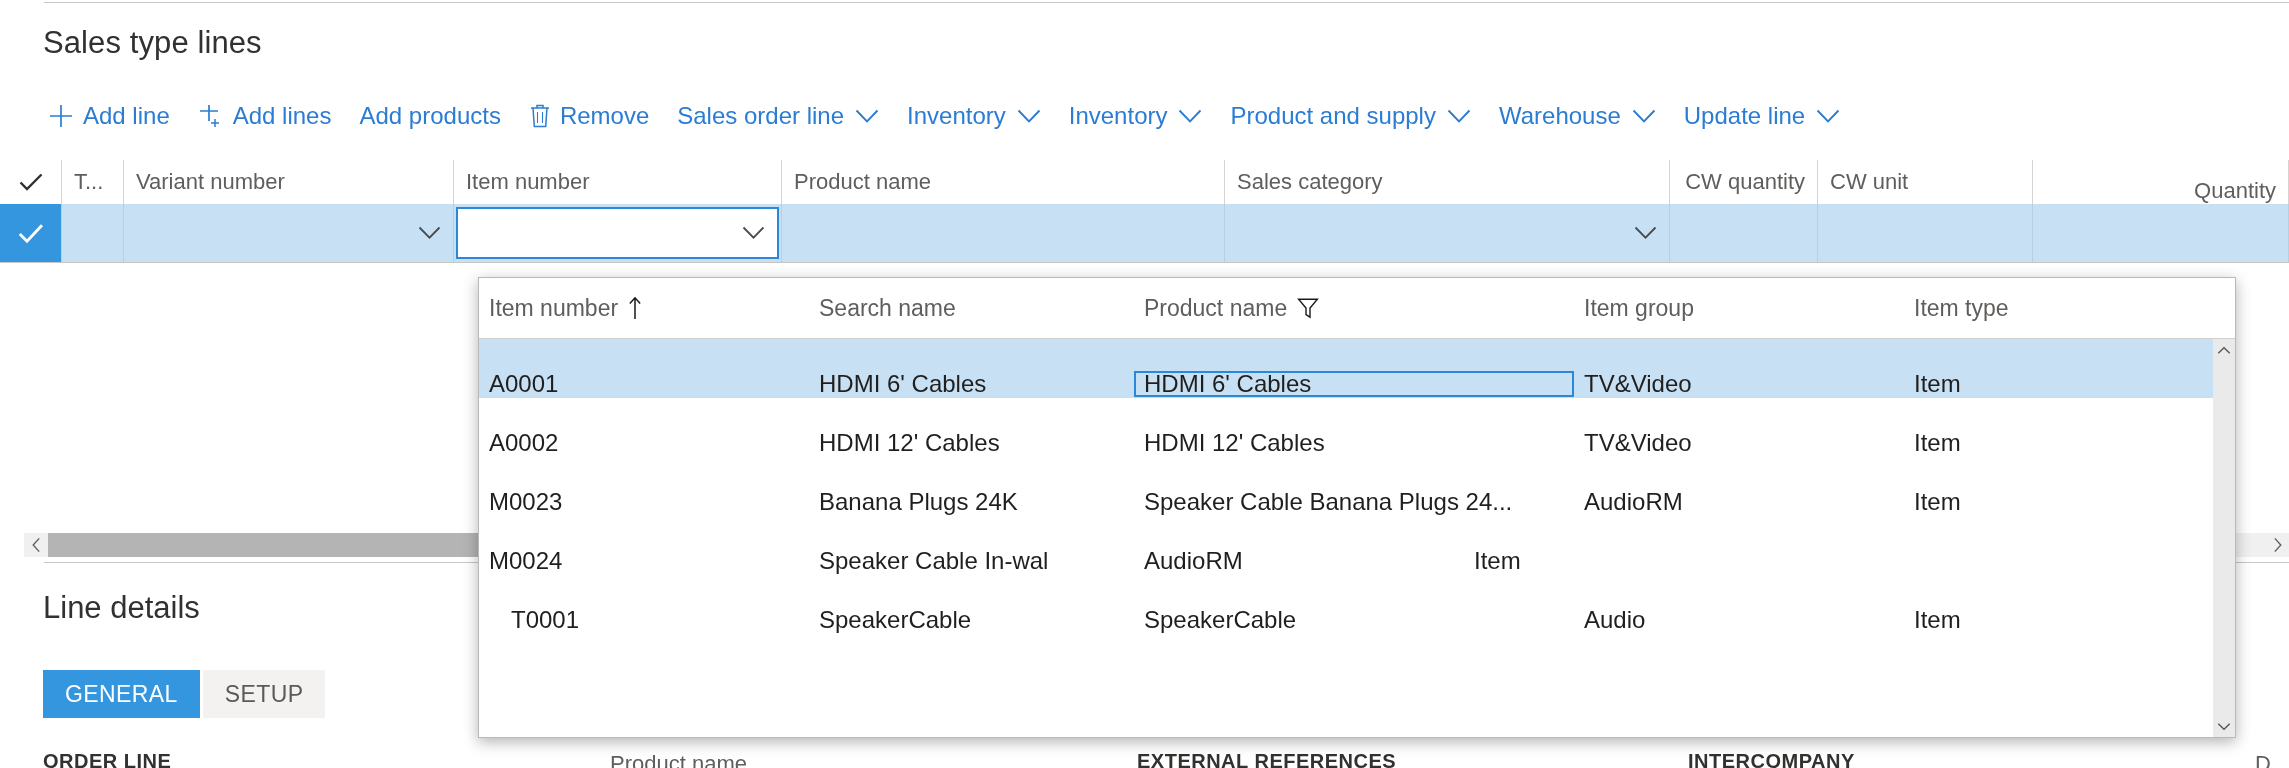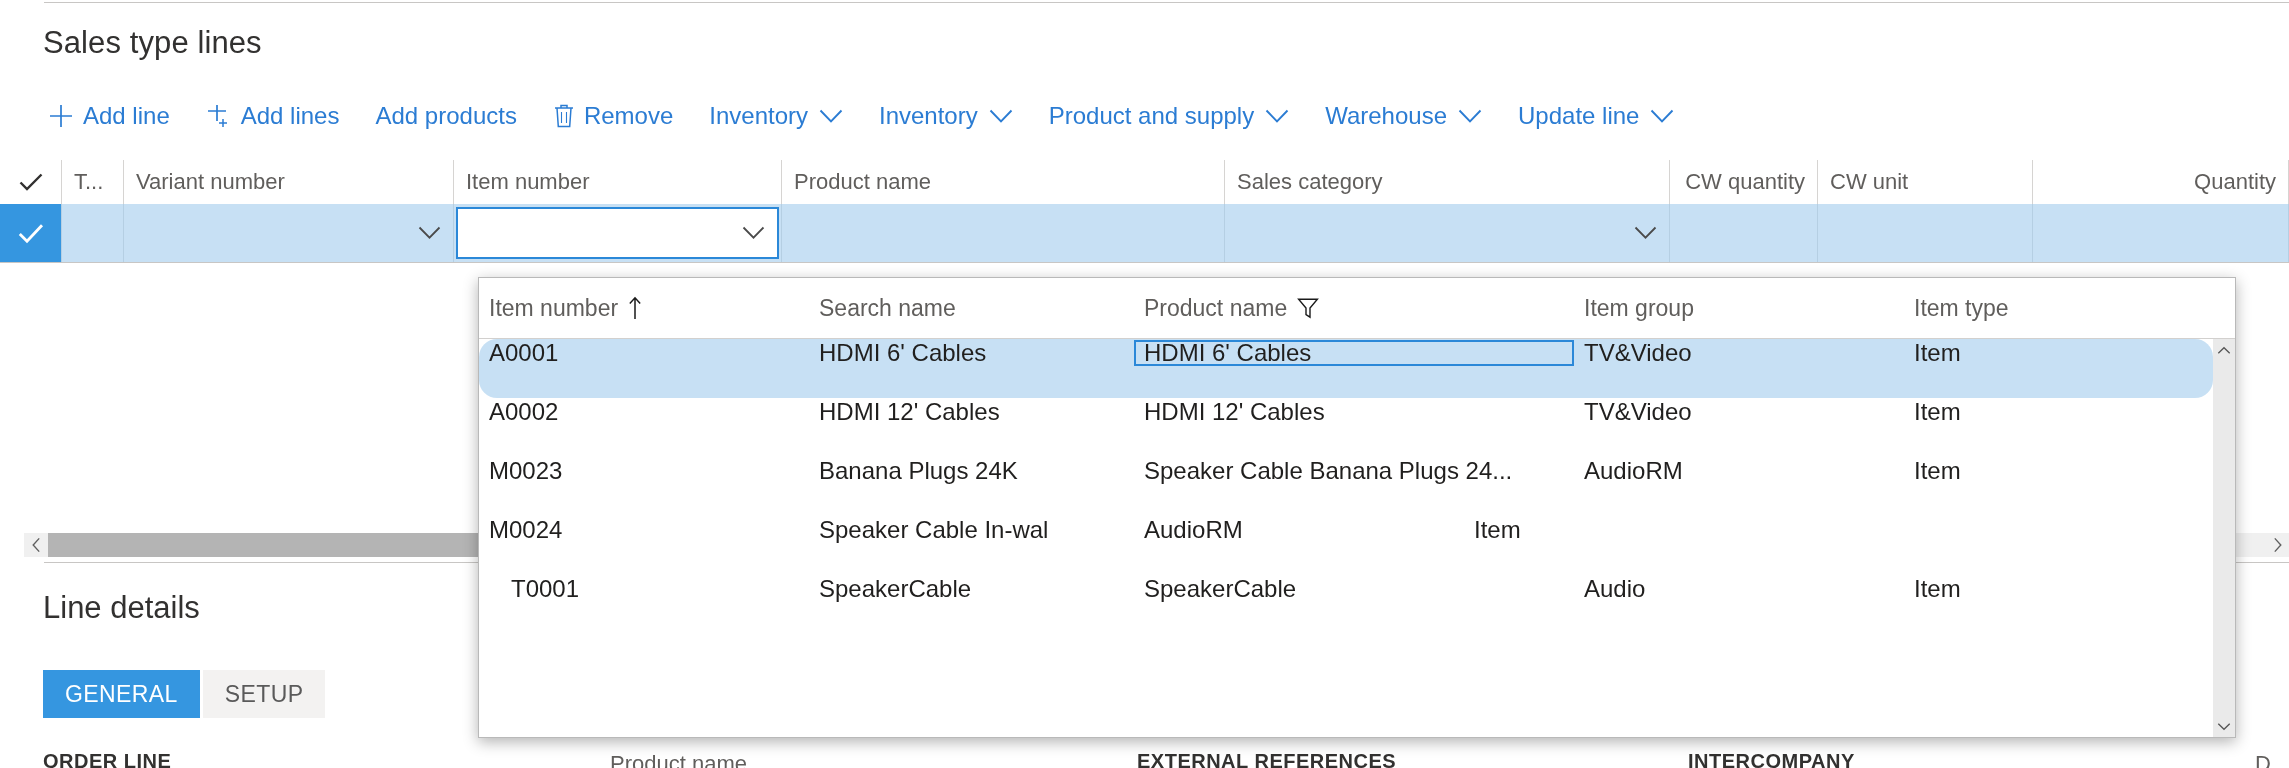--- a/index.html
+++ b/index.html
@@ -37,21 +37,20 @@
   }
 
   
   .toolbar {
     position: absolute;
     left: 34px; top: 95px;
     height: 42px;
     display: flex;
     align-items: center;
     white-space: nowrap;
-    gap: 8px;
   }
   .tb-item {
     display: flex;
     align-items: center;
     height: 42px;
     padding: 0 14px;
     color: #2b7cd3;
     font-size: 24px;
     cursor: pointer;
     white-space: nowrap;
@@ -268,23 +267,22 @@
     color: #1a1a1a;
   }
   .lk-body {
     position: absolute;
     left: 0; top: 61px; right: 22px; bottom: 0;
     overflow: hidden;
   }
   .lk-row {
     display: flex;
     height: 59px;
-    align-items: flex-start;
-    cursor: pointer;
-    border-radius: 18px;
+    align-items: flex-end;
+    cursor: pointer;
   }
   .lk-row.selected { background: #c7e0f4; }
   .lk-cell {
     display: flex;
     align-items: center;
     font-size: 24px;
     color: #201f1e;
     padding: 0 10px;
     box-sizing: border-box;
     white-space: nowrap;
@@ -352,20 +350,28 @@
         <span>Add products</span>
       </div>
       <div class="tb-item">
         <span class="tb-icon">
           <svg width="22" height="26" viewBox="0 0 22 26">
             <path d="M2 5h18M8 5V2.5h6V5M4 5l1.3 18.5h11.4L18 5" fill="none" stroke="#2b7cd3" stroke-width="1.5"></path>
             <path d="M8.5 9v11M13.5 9v11" stroke="#2b7cd3" stroke-width="1.1" fill="none"></path>
           </svg>
         </span>
         <span>Remove</span>
+      </div>
+      <div class="tb-item">
+        <span>Sales order line</span>
+        <span class="tb-caret">
+          <svg width="24" height="15" viewBox="0 0 24 15">
+            <path d="M1.5 1.5 12 12.3 22.5 1.5" fill="none" stroke="#2b7cd3" stroke-width="1.9"></path>
+          </svg>
+        </span>
       </div>
       <div class="tb-item">
         <span>Inventory</span>
         <span class="tb-caret">
           <svg width="24" height="15" viewBox="0 0 24 15">
             <path d="M1.5 1.5 12 12.3 22.5 1.5" fill="none" stroke="#2b7cd3" stroke-width="1.9"></path>
           </svg>
         </span>
       </div>
       <div class="tb-item">
@@ -425,21 +431,21 @@
         </div>
         <div class="gh-cell" style="width: 445px; flex: 0 0 445px;">
           <span>Sales category</span>
         </div>
         <div class="gh-cell num" style="width: 148px; flex: 0 0 148px;">
           <span>CW quantity</span>
         </div>
         <div class="gh-cell" style="width: 215px; flex: 0 0 215px;">
           <span>CW unit</span>
         </div>
-        <div class="gh-cell num" style="width: 256px; flex: 0 0 256px;">
+        <div class="gh-cell num" style="width: 256px; flex: 0 0 256px; align-items: flex-end;">
           <span>Quantity</span>
         </div>
       </div>
     <div class="grid-row">
         <div class="gr-check" style="width: 62px; flex: 0 0 62px;">
           <svg width="26" height="21" viewBox="0 0 26 21">
             <path d="M1.8 11 9 18.2 24 2.2" fill="none" stroke="#ffffff" stroke-width="2.8"></path>
           </svg>
         </div>
         <div class="gr-cell" style="width: 62px; flex: 0 0 62px;">

